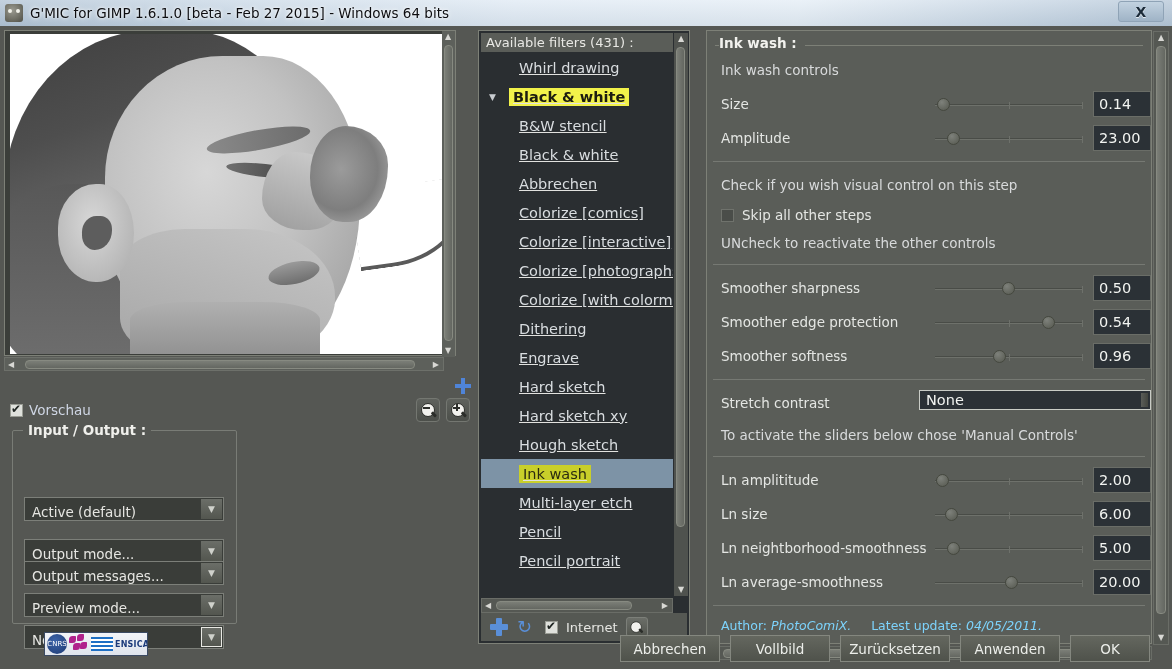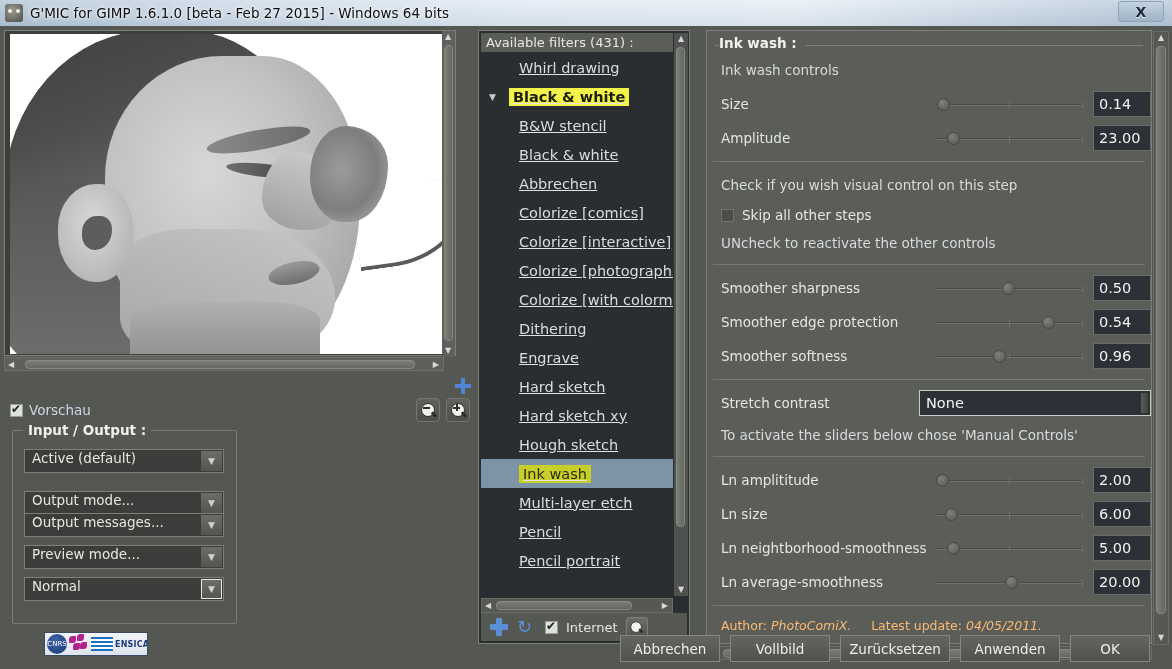--- a/index.html
+++ b/index.html
@@ -197,21 +197,21 @@
     position: absolute; left: 12px; top: 404px; width: 225px; height: 194px;
     border: 1px solid #797c76; border-radius: 2px;
   }
   #io-legend {
     position: absolute; left: 10px; top: -9px; padding: 0 5px;
     background: #555753; font-weight: bold; font-size: 13.5px; color: #f0f0ec;
   }
   .io-combo {
     position: absolute; left: 11px; width: 200px; height: 24px;
     background: #3a3d39; border: 1px solid #7c7f79;
-    display: flex; align-items: flex-start;
+    display: flex; align-items: flex-end; margin-top: 48px;
   }
   .io-combo > .txt { padding-left: 7px; font-size: 13.5px; color: #e6e6e2; white-space: nowrap; }
   .io-combo > .arw {
     position: absolute; right: 1px; top: 1px; width: 21px; height: 20px;
     background: linear-gradient(180deg,#6b6e68,#53564f);
     display:flex; align-items:center; justify-content:center;
     color:#cfd1cb; font-size: 9px;
   }
   .io-combo.focused > .arw { border: 1px solid #e9e9e4; }
 
@@ -327,29 +327,29 @@
     background: radial-gradient(circle at 35% 30%, #7e817b, #55584f);
     border: 1px solid #45483f;
   }
   .p-value {
     position: absolute; left: 386px; top: 4px; width: 58px; height: 26px;
     background: #2b3136; border: 1px solid #6a6d67;
     display: flex; align-items: center; padding-left: 5px;
     font-size: 14.5px; color: #f2f4f1;
   }
   .p-combo {
-    position: absolute; left: 212px; top: 4px; width: 232px; height: 26px;
+    position: absolute; left: 212px; top: 4px; width: 232px; height: 20px;
     background: #2b3136; border: 1px solid #c9ccc6;
     display: flex; align-items: center; padding-left: 6px;
     font-size: 14.5px; color: #f2f4f1;
   }
   .p-combo .grip { position:absolute; right:2px; top:2px; width:7px; bottom:2px;
     background:linear-gradient(90deg,#5a5d58,#42453f); }
   #author-row {
-    position: absolute; left: 14px; bottom: 10px; font-size: 12.5px; color: #fdba74;
+    position: absolute; left: 14px; bottom: 10px; font-size: 12.5px; color: #7dd3fc;
   }
   #author-row i { font-style: italic; }
   #params-scroll-v {
     position: absolute; right: -18px; top: 0; width: 16px; height: 614px;
     background: #555853; border: 1px solid #6a6d67;
   }
   #params-scroll-v .sb-thumb-v { height: 568px; top: 14px; left: 2px; width: 10px; }
 
   
   #bottom-scroll {

